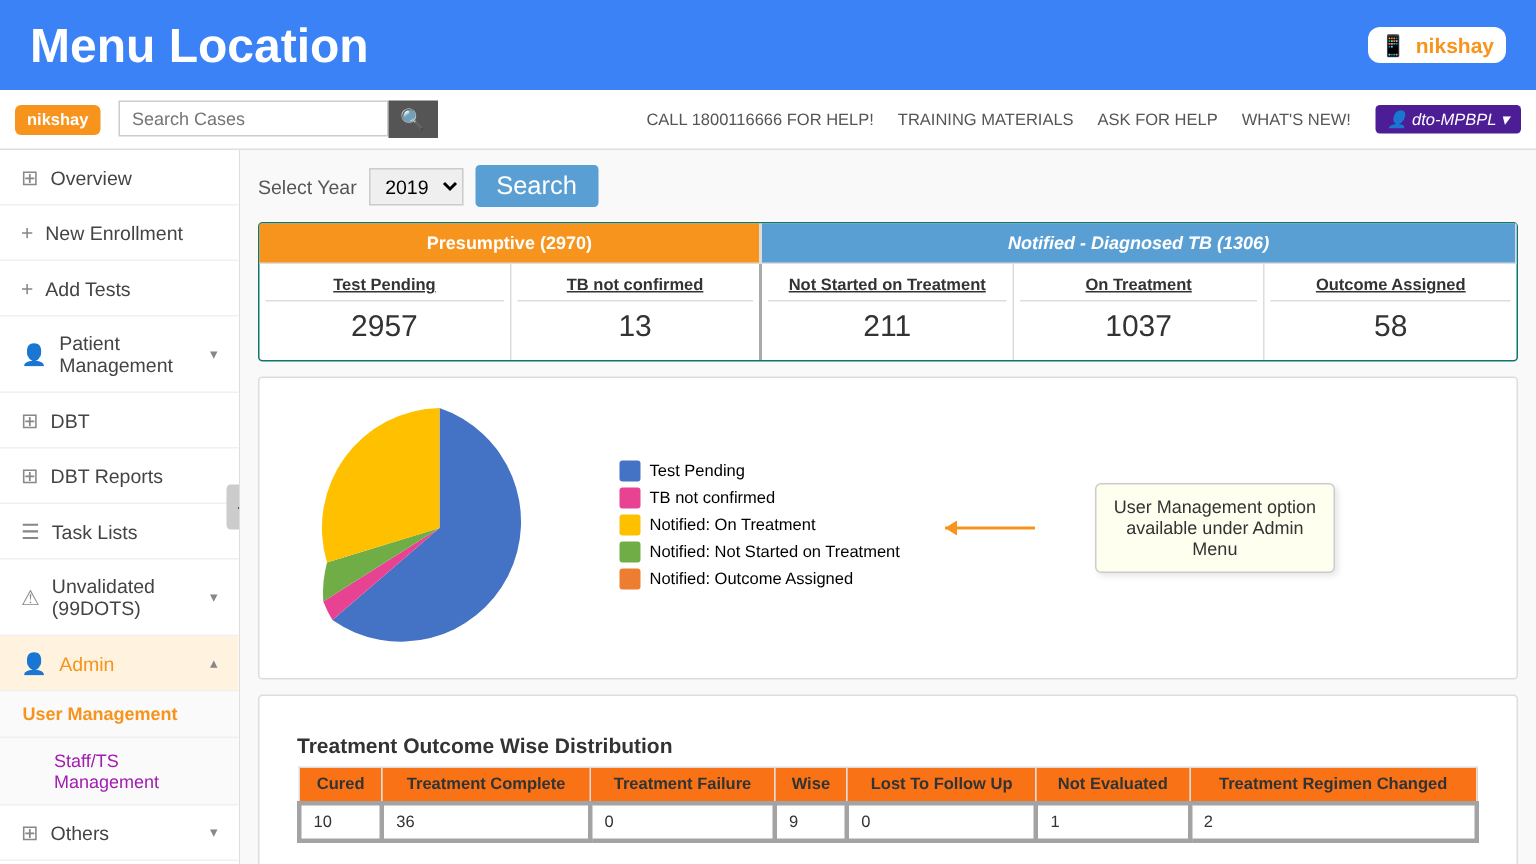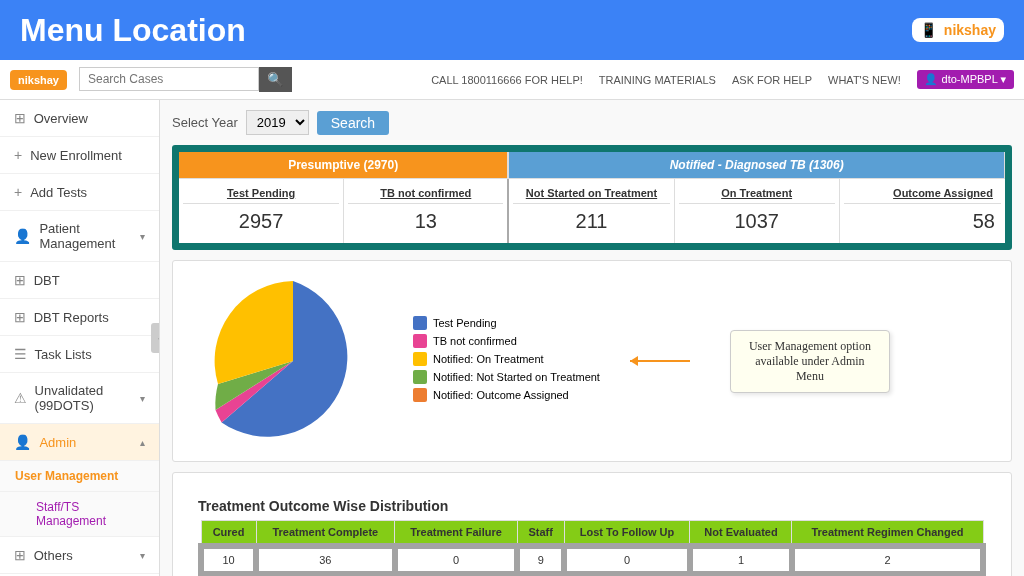--- a/index.html
+++ b/index.html
@@ -11,21 +11,21 @@
     .banner-logo { position: absolute; right: 20px; top: 50%; transform: translateY(-50%); background: white; border-radius: 8px; padding: 4px 8px; display: flex; align-items: center; gap: 6px; font-size: 14px; font-weight: bold; color: #f7941d; }
 
     
     .navbar { background: white; height: 40px; display: flex; align-items: center; padding: 0 10px; border-bottom: 1px solid #ddd; gap: 12px; }
     .nav-logo { background: #f7941d; color: white; padding: 4px 8px; border-radius: 4px; font-size: 11px; font-weight: bold; }
     .nav-search { display: flex; align-items: flex-start; gap: 0; }
     .nav-search input { border: 1px solid #ccc; padding: 4px 8px; font-size: 12px; width: 180px; outline: none; }
     .nav-search button { background: #555; border: none; color: white; padding: 5px 8px; cursor: pointer; }
     .nav-links { margin-left: auto; display: flex; gap: 16px; font-size: 11px; color: #555; align-items: center; justify-content: space-between; }
     .nav-links span { cursor: pointer; }
-    .nav-user { background: #a21caf; color: white; padding: 3px 8px; border-radius: 3px; font-size: 11px; }
+    .nav-user { background: #4c1d95; color: white; padding: 3px 8px; border-radius: 3px; font-size: 11px; font-style: italic; }
 
     
     .main-layout { display: flex; height: calc(576px - 100px); }
 
     
     .sidebar { width: 160px; background: white; border-right: 1px solid #ddd; overflow-y: auto; flex-shrink: 0; position: relative; }
     .sidebar-item { padding: 10px 14px; cursor: pointer; display: flex; align-items: center; gap: 8px; font-size: 13px; color: #444; border-bottom: 1px solid #f0f0f0; }
     .sidebar-item.active { background: #fff3e0; color: #f7941d; }
     .sidebar-icon { font-size: 14px; color: #888; }
     .sidebar-arrow { margin-left: auto; font-size: 10px; color: #888; }
@@ -33,49 +33,49 @@
     .sidebar-subitem.active-sub { color: #f7941d; font-weight: bold; padding-left: 15px; }
     .sidebar-collapse-btn { position: absolute; right: -10px; top: 50%; transform: translateY(-50%); background: #ccc; border: none; width: 18px; height: 30px; cursor: pointer; font-size: 10px; border-radius: 3px; }
 
     
     .content { flex: 1; overflow-y: auto; padding: 10px 12px; background: #f9f9f9; }
 
     
     .year-selector { display: flex; align-items: center; gap: 8px; margin-bottom: 10px; }
     .year-selector label { font-size: 13px; color: #555; }
     .year-selector select { border: 1px solid #ccc; padding: 3px 6px; font-size: 13px; }
-    .year-selector button { background: #5a9fd4; color: white; border: none; padding: 4px 14px; cursor: pointer; border-radius: 3px; font-size: 14px; }
-
-    
-    .stats-section { background: white; border: 7px solid #0f766e; border-radius: 3px; margin-bottom: 10px; }
+    .year-selector button { background: #5a9fd4; color: white; border: none; padding: 4px 14px; cursor: pointer; border-radius: 3px; font-size: 17px; }
+
+    
+    .stats-section { background: white; border: 1px solid #0f766e; border-radius: 3px; margin-bottom: 10px; }
     .stats-header { display: flex; }
     .stats-header-cell { text-align: center; padding: 6px 10px; border-bottom: 1px solid #ddd; border-right: 1px solid #ddd; font-weight: bold; font-size: 12px; }
     .stats-header-cell.orange-bg { background: #f7941d; color: white; }
     .stats-header-cell.blue-bg { background: #5a9fd4; color: white; font-style: italic; }
     .stats-cols { display: flex; }
     .stats-col { text-align: center; padding: 4px; border-right: 1px solid #ddd; font-size: 12px; }
     .stats-col-header { font-weight: bold; border-bottom: 1px solid #ddd; padding: 4px 8px; font-size: 11px; text-decoration: underline; color: #333; }
     .stats-col-value { padding: 6px; font-size: 20px; color: #333; }
 
     
     .chart-area { display: flex; align-items: center; gap: 20px; padding: 10px 20px; background: white; border: 1px solid #ddd; margin-bottom: 10px; border-radius: 3px; }
     .pie-container { width: 200px; height: 180px; flex-shrink: 0; }
     .legend { font-size: 11px; }
     .legend-item { display: flex; align-items: center; gap: 6px; margin-bottom: 4px; }
     .legend-color { width: 14px; height: 14px; border-radius: 2px; flex-shrink: 0; }
 
     
-    .tooltip-box { position: relative; background: #fffff0; border: 1px solid #ccc; border-radius: 4px; padding: 8px 10px; font-size: 12px; color: #333; text-align: center; width: 160px; box-shadow: 2px 2px 4px rgba(0,0,0,0.1); margin-left: 40px; font-family: Liberation Serif, serif; }
+    .tooltip-box { position: relative; background: #fffff0; border: 1px solid #ccc; border-radius: 4px; padding: 8px 10px; font-size: 12px; color: #333; text-align: center; width: 160px; box-shadow: 2px 2px 4px rgba(0,0,0,0.1); margin-left: 40px; }
 
     
     .outcomes-section { background: white; border: 1px solid #ddd; border-radius: 3px; padding: 25px; }
     .outcomes-title { font-size: 14px; font-weight: bold; color: #333; margin-bottom: 6px; }
     .outcomes-table { width: 100%; border-collapse: collapse; font-size: 11px; }
-    .outcomes-table th { background: #84cc16; border: 1px solid #ddd; padding: 5px 8px; font-weight: bold; color: #333; }
-    .outcomes-table td { border: 6px solid #a3a3a3; padding: 5px 8px; text-align: center; color: #333; }
+    .outcomes-table th { background: #f97316; border: 1px solid #ddd; padding: 5px 8px; font-weight: bold; color: #333; }
+    .outcomes-table td { border: 3px solid #a3a3a3; padding: 5px 8px; color: #333; }
 
     
     .sidebar::-webkit-scrollbar { width: 4px; }
     .sidebar::-webkit-scrollbar-thumb { background: #ccc; }
   </style>
 </head>
 <body>
 
 <div class="banner">
   <span class="banner-title">Menu Location</span>
@@ -183,21 +183,21 @@
           <div class="stats-col-value">13</div>
         </div>
         <div class="stats-col" style="width:20%;">
           <div class="stats-col-header">Not Started on Treatment</div>
           <div class="stats-col-value">211</div>
         </div>
         <div class="stats-col" style="width:20%;">
           <div class="stats-col-header">On Treatment</div>
           <div class="stats-col-value">1037</div>
         </div>
-        <div class="stats-col" style="width:20%; border-right: none; text-align: right;">
+        <div class="stats-col" style="width:20%; border-right: none;">
           <div class="stats-col-header">Outcome Assigned</div>
           <div class="stats-col-value">58</div>
         </div>
       </div>
     </div>
 
     <div class="chart-area">
       <div class="pie-container">
         <svg width="200" height="180" viewBox="0 0 200 180">
 
@@ -245,21 +245,21 @@
     </div>
 
     <div class="outcomes-section">
       <div class="outcomes-title">Treatment Outcome Wise Distribution</div>
       <table class="outcomes-table">
         <thead>
           <tr>
             <th>Cured</th>
             <th>Treatment Complete</th>
             <th>Treatment Failure</th>
-            <th>Staff</th>
+            <th>Wise</th>
             <th>Lost To Follow Up</th>
             <th>Not Evaluated</th>
             <th>Treatment Regimen Changed</th>
           </tr>
         </thead>
         <tbody>
           <tr>
             <td>10</td>
             <td>36</td>
             <td>0</td>

